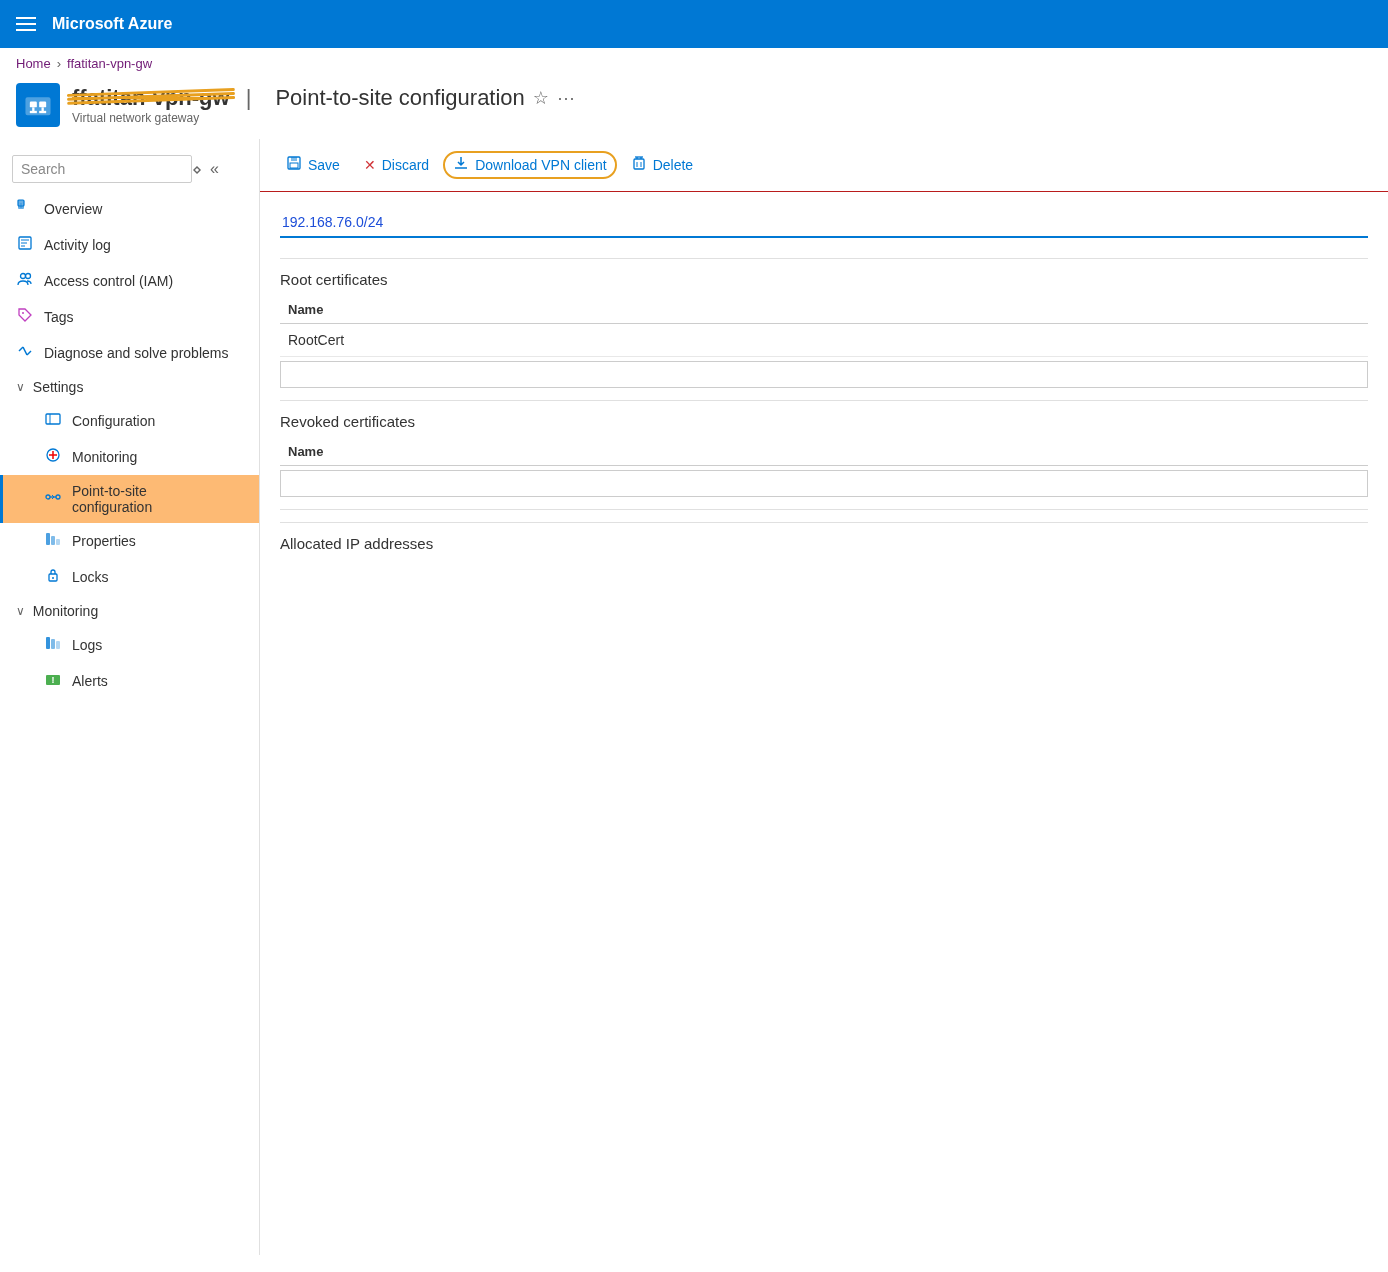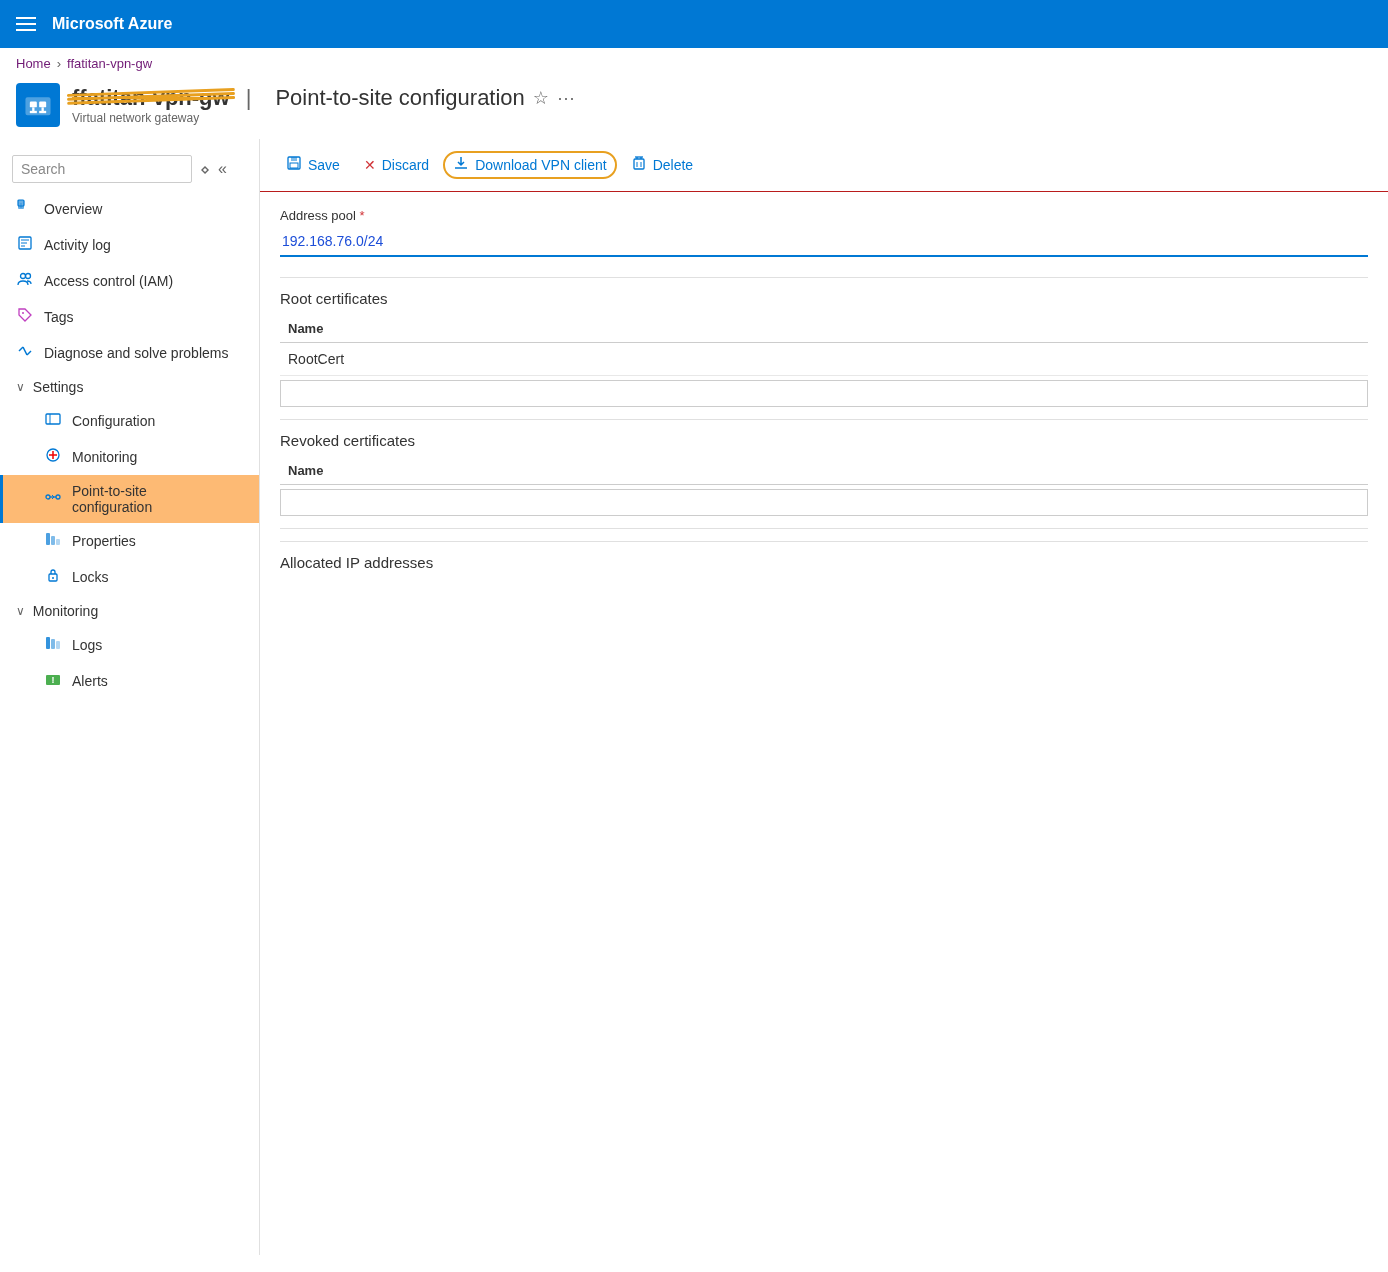--- a/index.html
+++ b/index.html
@@ -71,21 +71,21 @@
     
     .sidebar {
       width: 260px;
       min-width: 260px;
       border-right: 1px solid #e0e0e0;
       padding: 8px 0;
       background: #fff;
     }
     .sidebar-search {
       padding: 8px 12px;
-      display: flex; align-items: center; gap: 8px;
+      display: flex; align-items: center; gap: 0;
     }
     .sidebar-search input {
       border: 1px solid #ccc;
       border-radius: 2px;
       padding: 5px 8px;
       font-size: 14px;
       width: 180px;
       color: #333;
     }
     .sidebar-search input::placeholder { color: #888; }
@@ -444,24 +444,20 @@
               <line x1="10" y1="7" x2="10" y2="12" stroke="#0078d4" stroke-width="1"></line>
             </svg>
         </span>
         <span>Delete</span>
       </button>
     </div>
 
     <div class="form-content">
 
       <div class="form-group">
-        <div class="form-label">
-          <span>Address pool</span>
-          <span class="required"> *</span>
-        </div>
         <input type="text" class="form-input" value="192.168.76.0/24" style="">
       </div>
 
       <hr class="divider">
 
       <div class="table-section">
         <div class="section-title">Root certificates</div>
         <div class="col-header">Name</div>
         <div class="table-row-item">RootCert</div>
         <div class="add-input-row">

